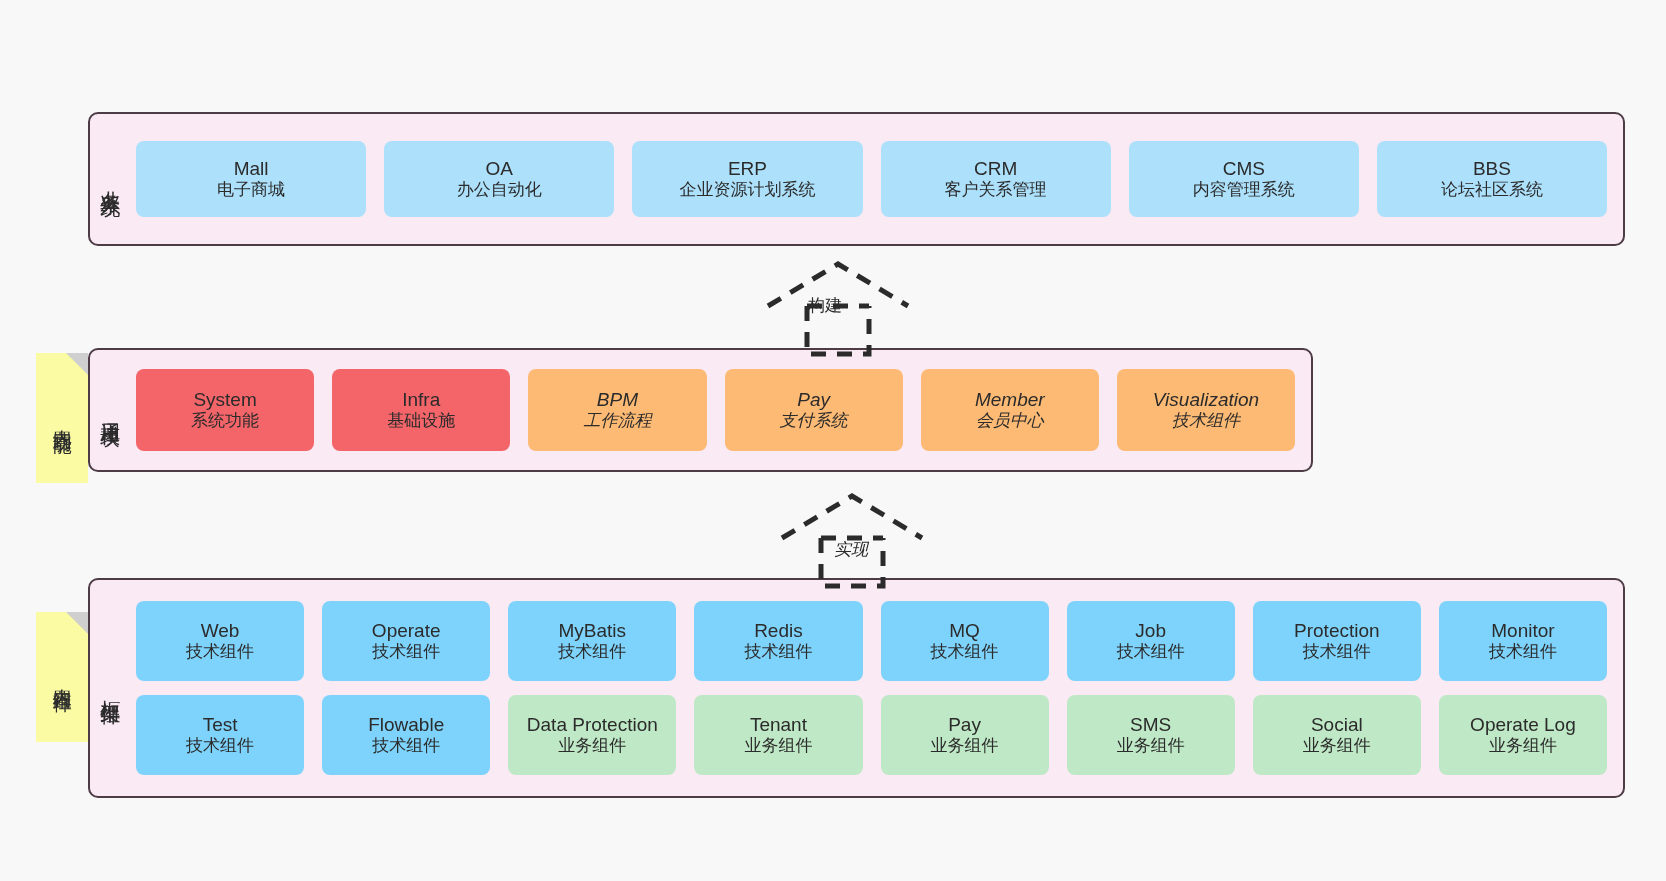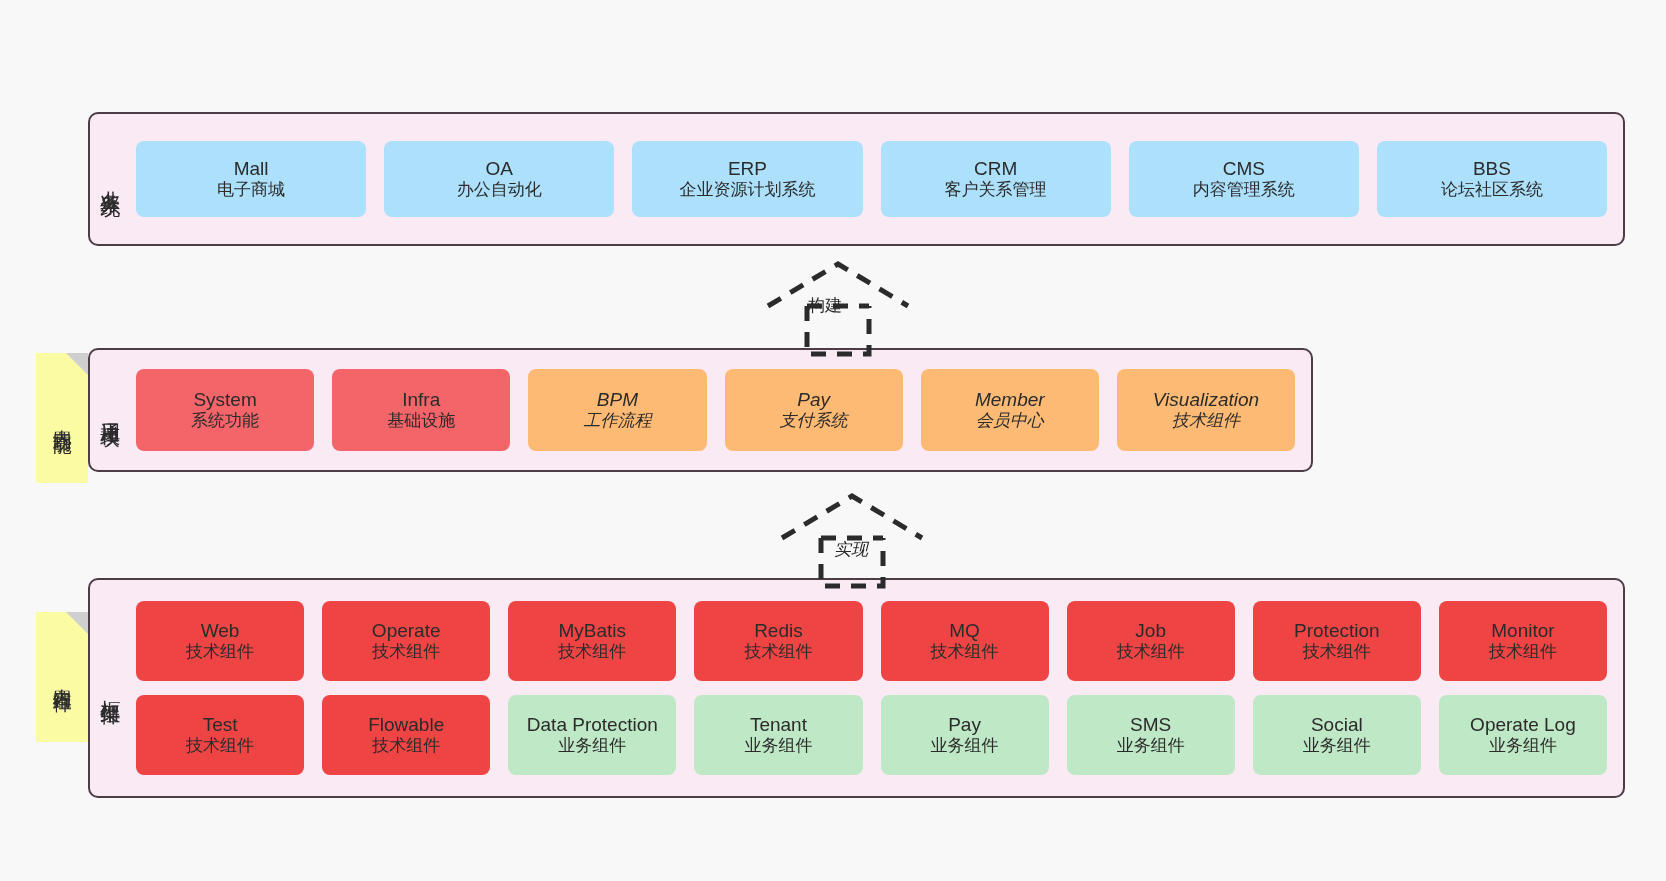--- a/index.html
+++ b/index.html
@@ -76,21 +76,21 @@
     color: #2b2b2b;
     line-height: 1.22;
     padding: 6px 4px;
   }
   .card .t-en { font-size: 19px; }
   .card .t-cn { font-size: 17px; }
 
   .c-blue      { background: #ace0fb; }
   .c-red       { background: #f4656a; }
   .c-pink      { background: #fdba74; font-style: italic; }
-  .c-green     { background: #ef4444; }
+  .c-green     { background: #7dd3fc; }
   .c-lgreen    { background: #bfe8c6; }
 
   .layer-1 .card { height: 76px; }
   .layer-2 .card { height: 82px; }
   .layer-3 .card { height: 80px; }
 
   
   .sticky {
     position: absolute;
     box-sizing: border-box;

